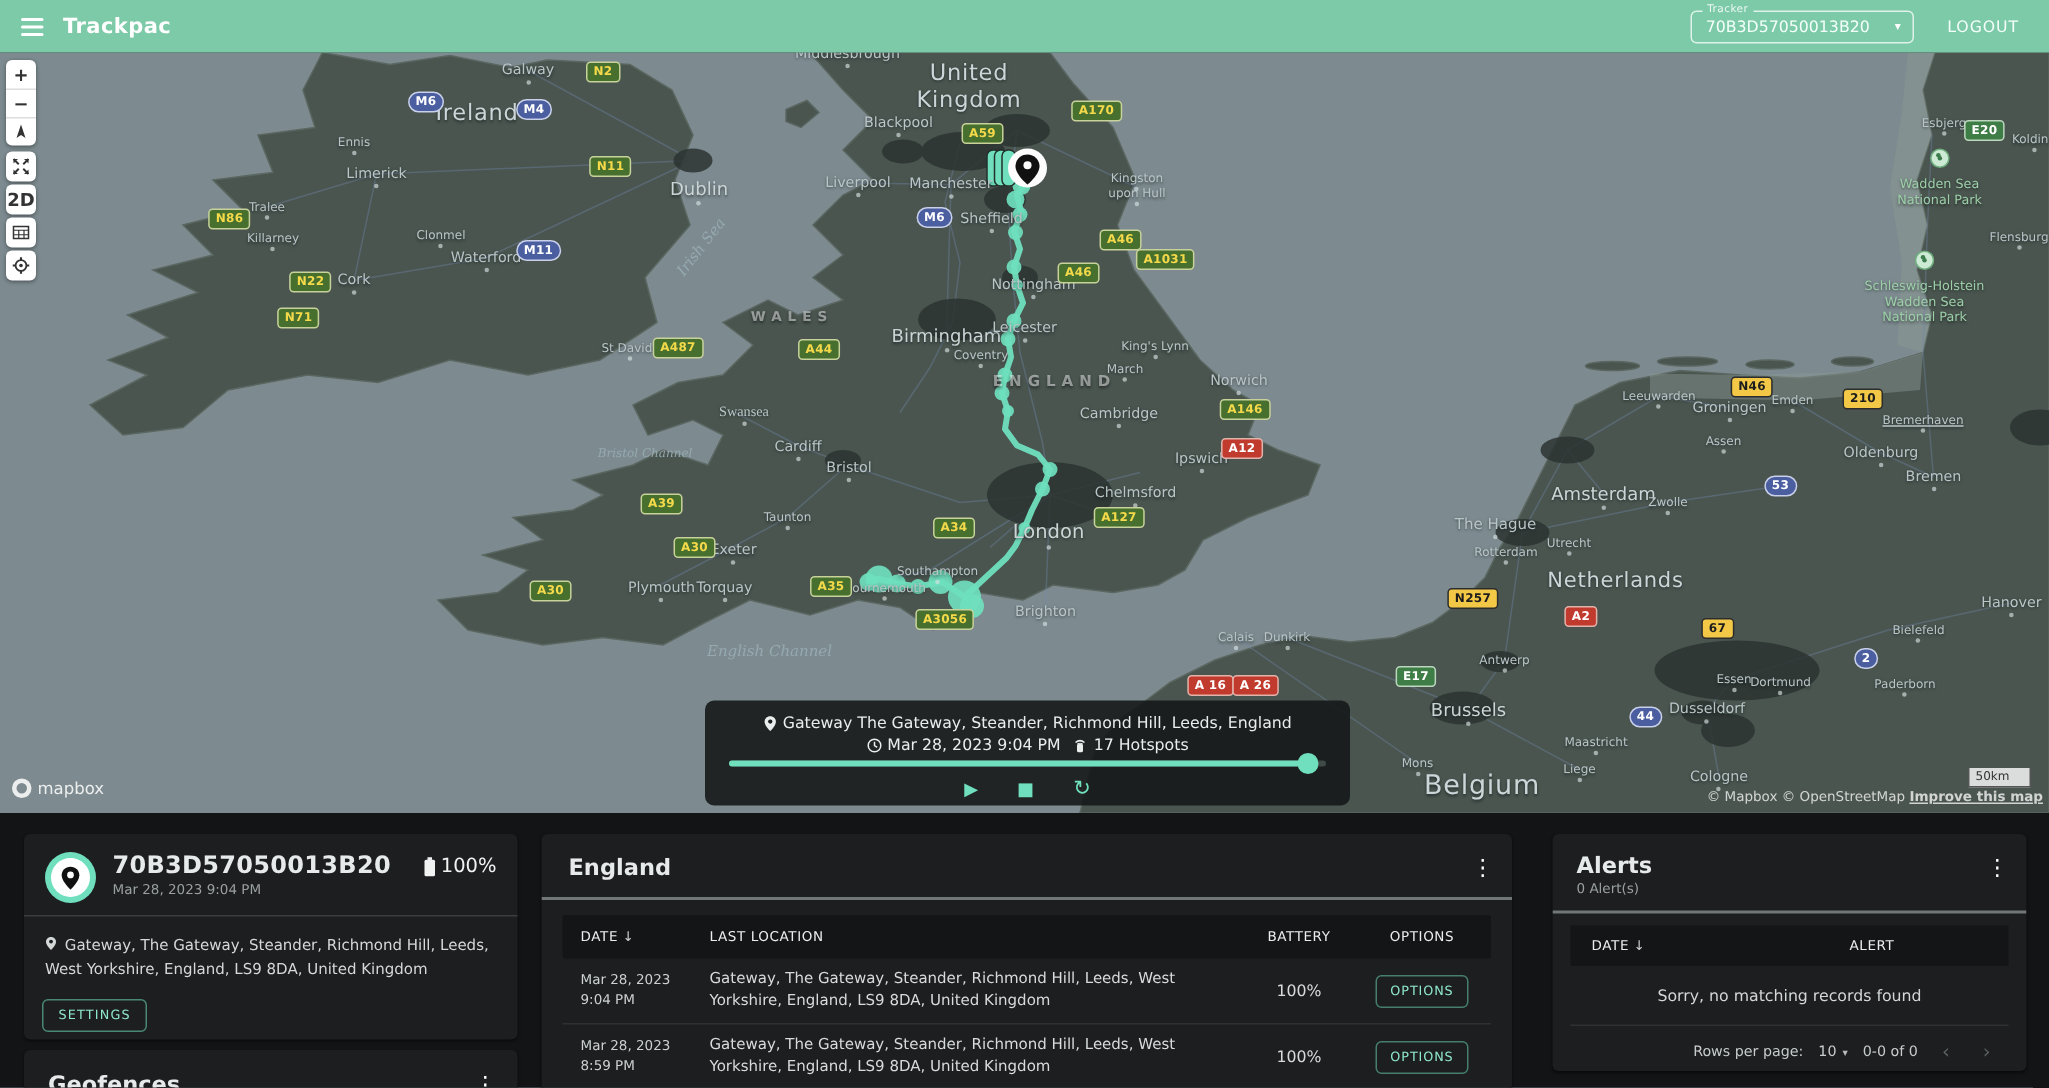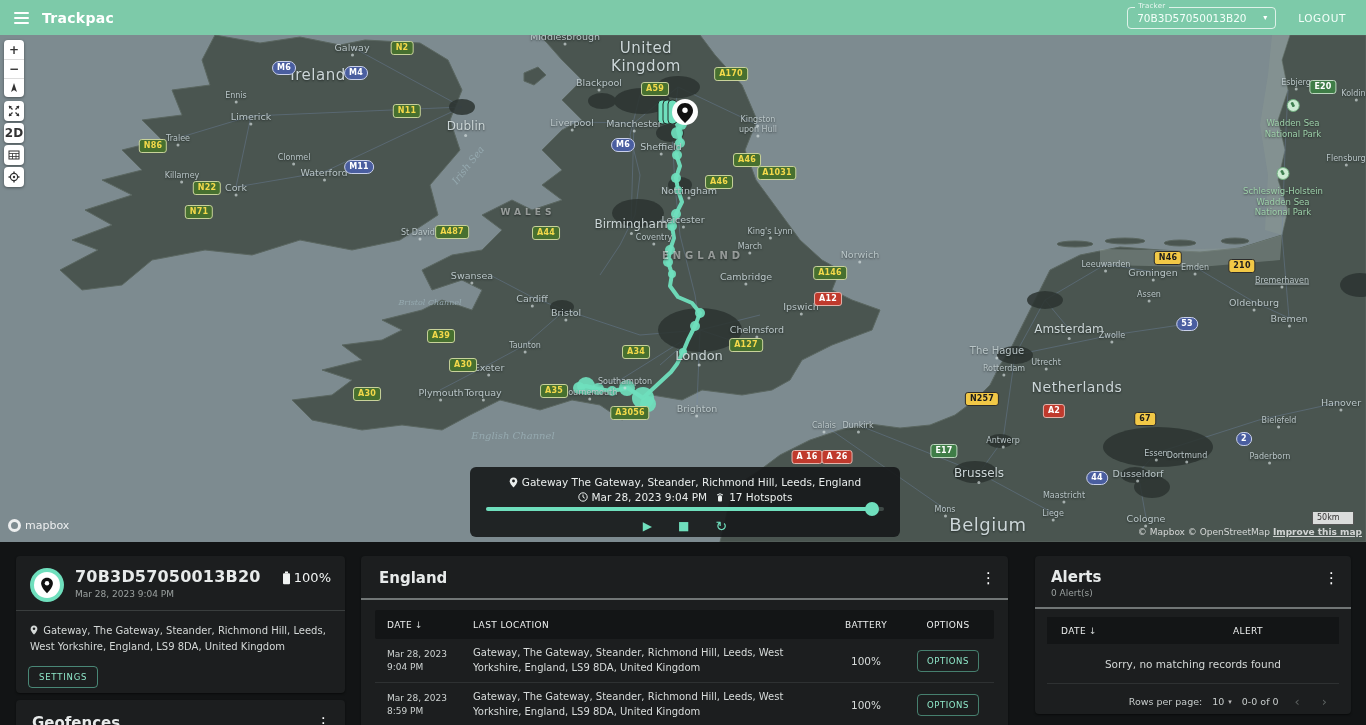--- a/index.html
+++ b/index.html
@@ -222,48 +222,48 @@
       <div class="mlabel lab-country" style="left: 318px; top: 40px;">Ireland</div>
       <div class="mlabel lab-country" style="left: 1077px; top: 352px; font-size: 14px;">Netherlands</div>
       <div class="mlabel lab-country" style="left: 988px; top: 489px; font-size: 18px;">Belgium</div>
       <div class="mlabel lab-region" style="left: 703px; top: 220px;">ENGLAND</div>
       <div class="mlabel lab-region" style="left: 528px; top: 177px; font-size: 9px;">WALES</div>
       <div class="mlabel lab-city" style="left: 352px; top: 12px;">Galway</div>
       <div class="mlabel lab-citybig" style="left: 466px; top: 91px;">Dublin</div>
       <div class="mlabel lab-city" style="left: 236px; top: 60px; font-size: 8px;">Ennis</div>
       <div class="mlabel lab-city" style="left: 251px; top: 81px;">Limerick</div>
       <div class="mlabel lab-city" style="left: 178px; top: 103px; font-size: 8px;">Tralee</div>
-      <div class="mlabel lab-city" style="left: 182px; top: 124px; font-size: 8px; margin-top: 16px;">Killarney</div>
+      <div class="mlabel lab-city" style="left: 182px; top: 124px; font-size: 8px;">Killarney</div>
       <div class="mlabel lab-city" style="left: 236px; top: 152px;">Cork</div>
       <div class="mlabel lab-city" style="left: 294px; top: 122px; font-size: 8px;">Clonmel</div>
       <div class="mlabel lab-city" style="left: 324px; top: 137px;">Waterford</div>
       <div class="mlabel lab-city" style="left: 565px; top: 1px;">Middlesbrough</div>
       <div class="mlabel lab-city" style="left: 599px; top: 47px;">Blackpool</div>
       <div class="mlabel lab-city" style="left: 572px; top: 87px;">Liverpool</div>
       <div class="mlabel lab-city" style="left: 634px; top: 88px; text-align: right;">Manchester</div>
       <div class="mlabel lab-city" style="left: 758px; top: 84px; font-size: 8px;">Kingston</div>
       <div class="mlabel lab-city" style="left: 758px; top: 94px; font-size: 8px;">upon Hull</div>
       <div class="mlabel lab-city" style="left: 661px; top: 111px;">Sheffield</div>
       <div class="mlabel lab-city" style="left: 689px; top: 155px;">Nottingham</div>
       <div class="mlabel lab-citybig" style="left: 631px; top: 189px;">Birmingham</div>
       <div class="mlabel lab-city" style="left: 654px; top: 202px; font-size: 8px;">Coventry</div>
       <div class="mlabel lab-city" style="left: 683px; top: 184px;">Leicester</div>
       <div class="mlabel lab-city" style="left: 770px; top: 196px; font-size: 8px;">King's Lynn</div>
       <div class="mlabel lab-city" style="left: 750px; top: 211px; font-size: 8px;">March</div>
-      <div class="mlabel lab-city" style="left: 860px; top: 219px;">Norwich</div>
+      <div class="mlabel lab-city" style="left: 826px; top: 219px;">Norwich</div>
       <div class="mlabel lab-city" style="left: 746px; top: 241px;">Cambridge</div>
       <div class="mlabel lab-city" style="left: 801px; top: 271px;">Ipswich</div>
       <div class="mlabel lab-city" style="left: 757px; top: 294px;">Chelmsford</div>
       <div class="mlabel lab-citybig" style="left: 699px; top: 320px; font-size: 13px;">London</div>
       <div class="mlabel lab-city" style="left: 697px; top: 373px;">Brighton</div>
       <div class="mlabel lab-city" style="left: 625px; top: 346px; font-size: 8px;">Southampton</div>
       <div class="mlabel lab-city" style="left: 590px; top: 357px; font-size: 8px;">Bournemouth</div>
       <div class="mlabel lab-city" style="left: 566px; top: 277px;">Bristol</div>
       <div class="mlabel lab-city" style="left: 532px; top: 263px;">Cardiff</div>
-      <div class="mlabel lab-city" style="left: 472px; top: 240px;">Swansea</div>
+      <div class="mlabel lab-city" style="left: 496px; top: 240px; font-family: Liberation Serif, serif;">Swansea</div>
       <div class="mlabel lab-city" style="left: 525px; top: 310px; font-size: 8px;">Taunton</div>
       <div class="mlabel lab-city" style="left: 489px; top: 332px;">Exeter</div>
       <div class="mlabel lab-city" style="left: 441px; top: 357px;">Plymouth</div>
       <div class="mlabel lab-city" style="left: 483px; top: 357px;">Torquay</div>
       <div class="mlabel lab-city" style="left: 420px; top: 197px; font-size: 8px;">St Davids</div>
       <div class="mlabel lab-city" style="left: 824px; top: 390px; font-size: 8px;">Calais</div>
       <div class="mlabel lab-city" style="left: 858px; top: 390px; font-size: 8px;">Dunkirk</div>
       <div class="mlabel lab-citybig" style="left: 1069px; top: 294px;">Amsterdam</div>
       <div class="mlabel lab-city" style="left: 997px; top: 315px; font-size: 10px;">The Hague</div>
       <div class="mlabel lab-city" style="left: 1004px; top: 333px; font-size: 8px;">Rotterdam</div>

